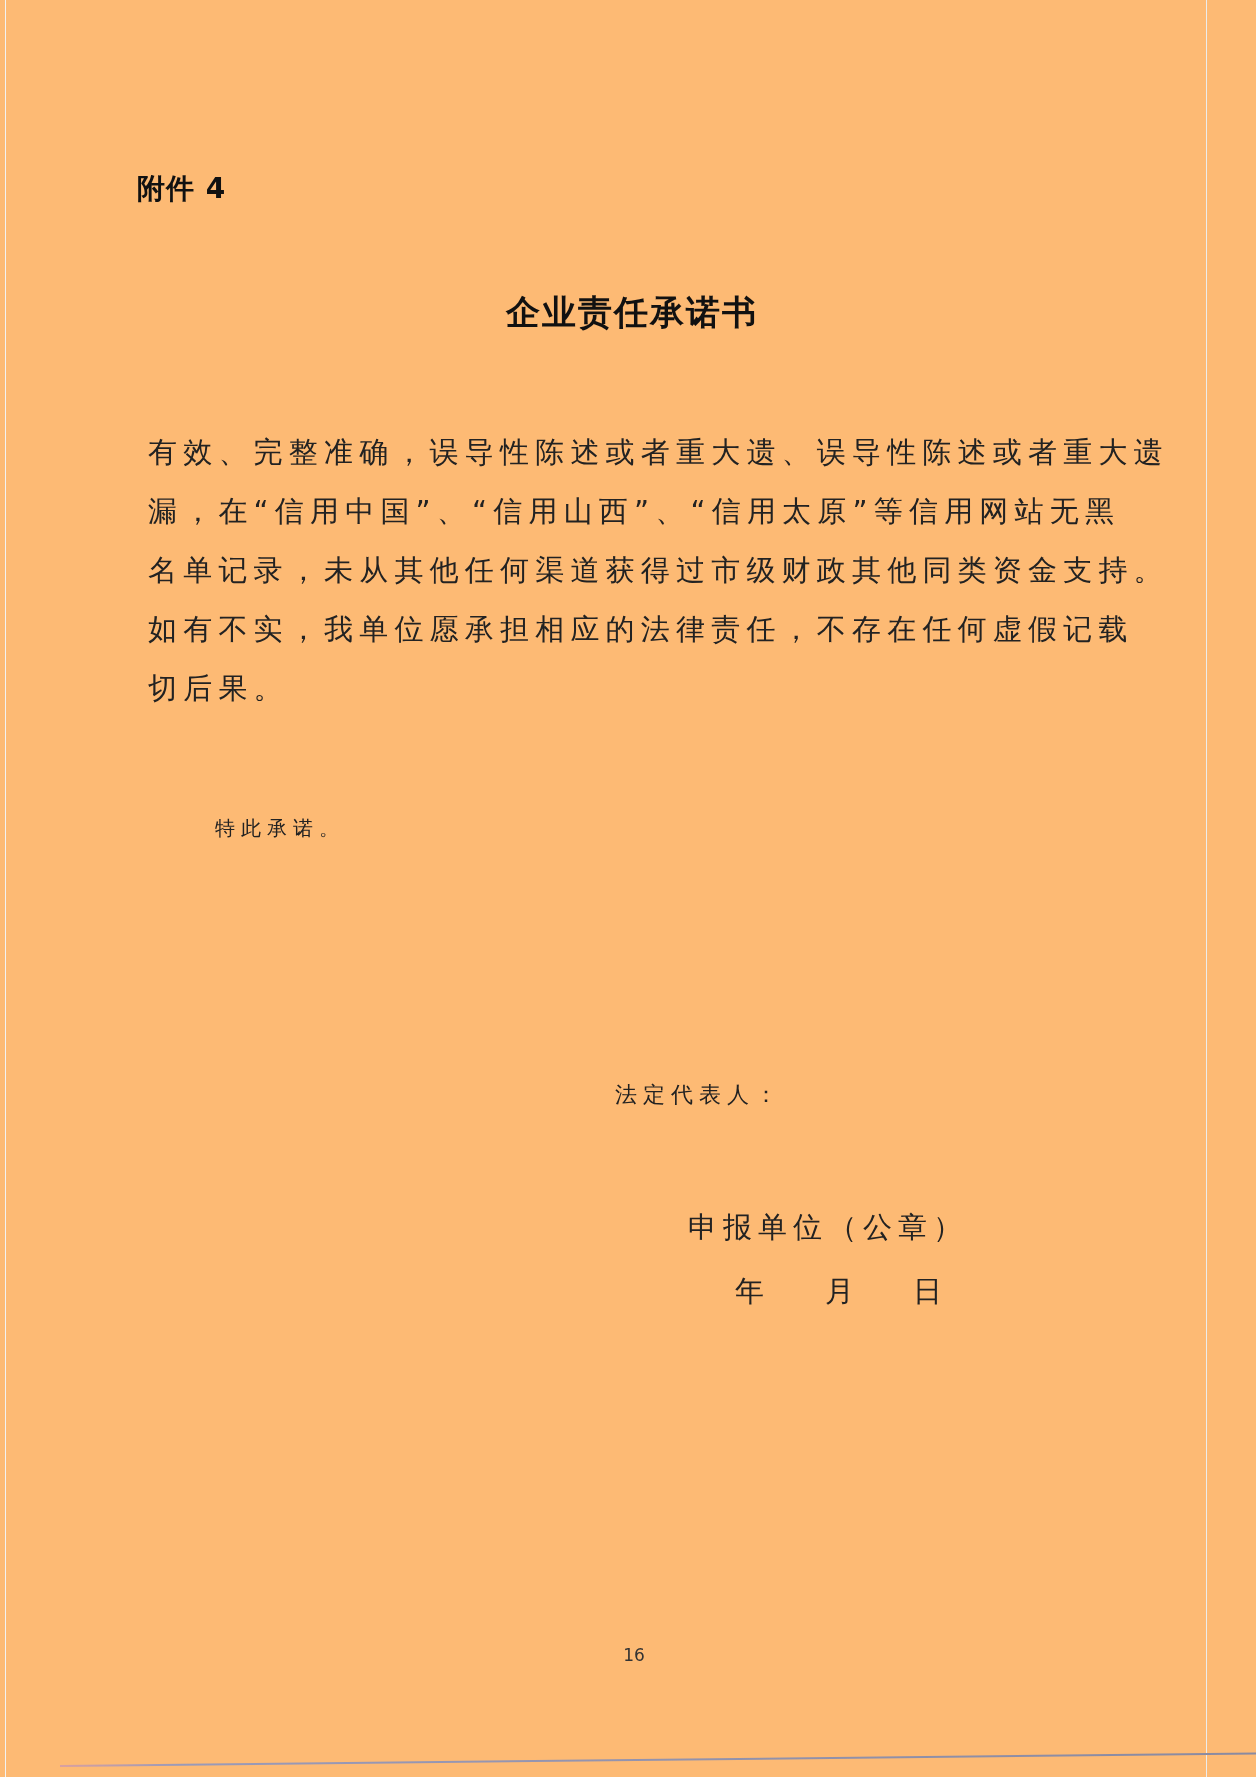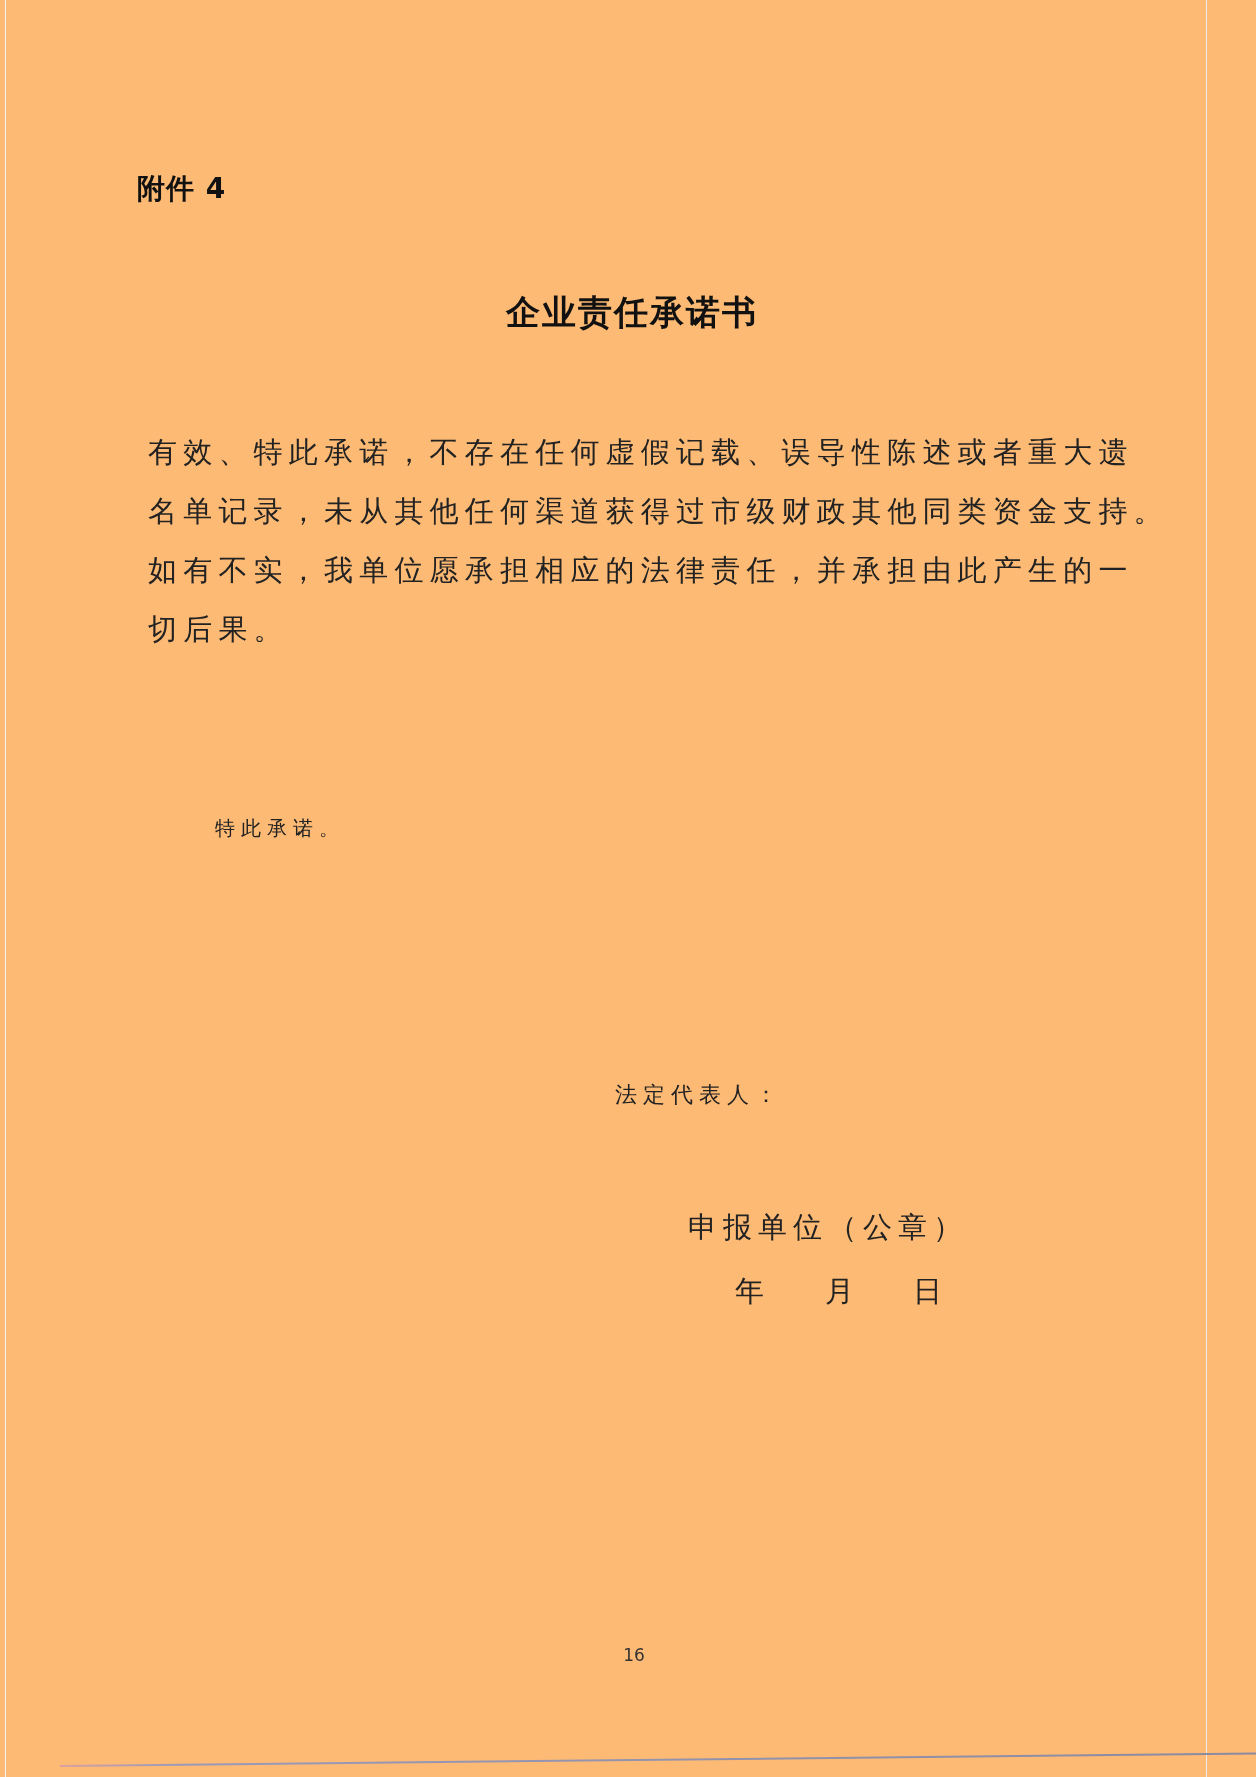--- a/index.html
+++ b/index.html
@@ -142,23 +142,24 @@
   <div class="edge-line-right"></div>
   <div class="bottom-edge"></div>
 
   <div class="attachment-label">附件 4</div>
 
   <div class="doc-title">
     <span>企业责任承诺书</span>
   </div>
 
   <div class="body-text">
-    <span class="line">有效、特此承诺，不存在任何虚假记载、误导性陈述或者重大遗</span>
+    <span class="line">有效、完整准确，误导性陈述或者重大遗、误导性陈述或者重大遗</span>
+    <span class="line">漏，在“信用中国”、“信用山西”、“信用太原”等信用网站无黑</span>
     <span class="line">名单记录，未从其他任何渠道获得过市级财政其他同类资金支持。</span>
-    <span class="line">如有不实，我单位愿承担相应的法律责任，并承担由此产生的一</span>
+    <span class="line">如有不实，我单位愿承担相应的法律责任，不存在任何虚假记载</span>
     <span class="line">切后果。</span>
   </div>
 
   <div class="closing">特此承诺。</div>
 
   <div class="legal-rep">法定代表人：</div>
 
   <div class="applicant">申报单位（公章）</div>
 
   <div class="date-row">

